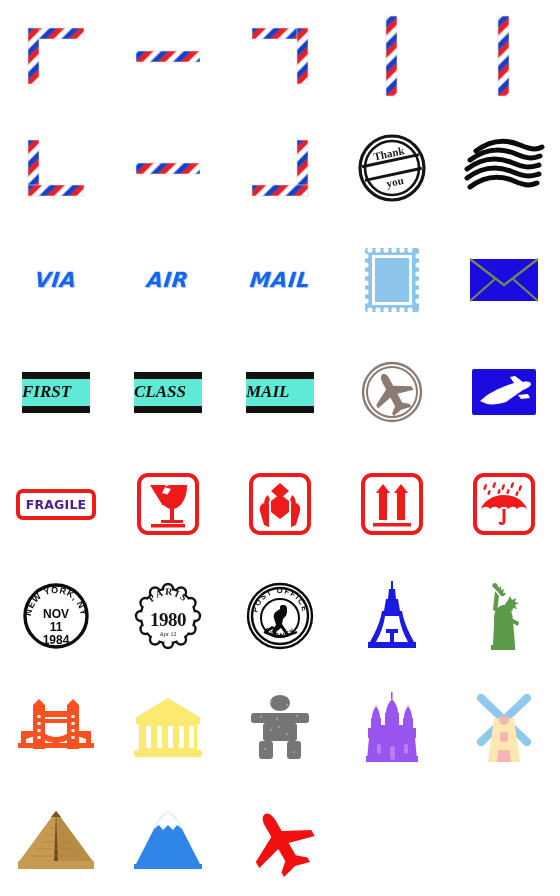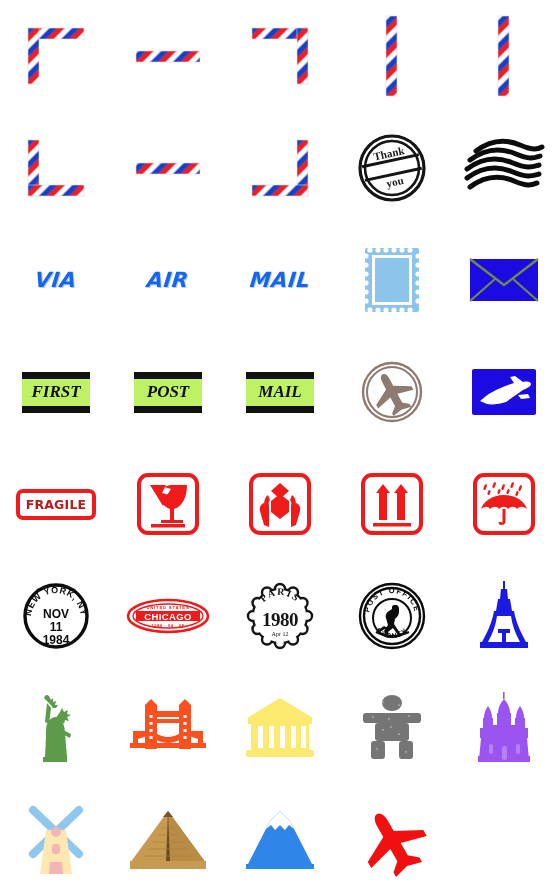--- a/index.html
+++ b/index.html
@@ -47,22 +47,21 @@
     position: relative;
     width: 68px;
     background: #ffffff;
   }
   .fc-bar {
     height: 7px;
     background: #111111;
     width: 100%;
   }
   .fc-mid {
-    background: #bef264;
-    text-align: center;
+    background: #5eead4;
     padding: 3px 0 4px 0;
   }
   .fc-text {
     font-family: "Liberation Serif", serif;
     font-weight: bold;
     font-style: italic;
     font-size: 17px;
     color: #0d0d0d;
     letter-spacing: 0px;
     white-space: nowrap;
@@ -70,21 +69,21 @@
   .fragile-box {
     border: 4px solid #ef1b1b;
     border-radius: 7px;
     background: #ffffff;
     padding: 2px 6px 3px 6px;
   }
   .fragile-text {
     font-family: "DejaVu Sans", sans-serif;
     font-weight: bold;
     font-size: 12.5px;
-    color: #b91c1c;
+    color: #4c1d95;
     letter-spacing: 0.2px;
     white-space: nowrap;
   }
   .pm-txt {
     font-family: "Liberation Serif", serif;
     fill: #1b1b1b;
   }
 </style>
 </head>
 <body>
@@ -252,21 +251,21 @@
       <div class="fc-mid">
         <span class="fc-text">FIRST</span>
       </div>
       <div class="fc-bar"></div>
     </div>
   </div>
   <div class="cell">
     <div class="fc-block">
       <div class="fc-bar"></div>
       <div class="fc-mid">
-        <span class="fc-text">POST</span>
+        <span class="fc-text">CLASS</span>
       </div>
       <div class="fc-bar"></div>
     </div>
   </div>
   <div class="cell">
     <div class="fc-block">
       <div class="fc-bar"></div>
       <div class="fc-mid">
         <span class="fc-text">MAIL</span>
       </div>
@@ -365,30 +364,20 @@
       <circle cx="34" cy="34" r="31" fill="#ffffff" stroke="#0b0b0b" stroke-width="3.4"></circle>
       <text font-family="Liberation Sans, sans-serif" font-size="9" font-weight="bold" fill="#0b0b0b" letter-spacing="0.6">
         <textPath href="#nyArc" startOffset="50%" text-anchor="middle">NEW YORK, NY</textPath>
       </text>
       <text x="34" y="36" font-family="Liberation Sans, sans-serif" font-size="12" font-weight="bold" text-anchor="middle" fill="#0b0b0b">NOV</text>
       <text x="34" y="49" font-family="Liberation Sans, sans-serif" font-size="12" font-weight="bold" text-anchor="middle" fill="#0b0b0b">11</text>
       <text x="34" y="62" font-family="Liberation Sans, sans-serif" font-size="12" font-weight="bold" text-anchor="middle" fill="#0b0b0b">1984</text>
     </svg>
   </div>
 
-  <div class="cell">
-    <svg width="84" height="48" viewBox="0 0 84 48">
-      <ellipse cx="42" cy="24" rx="40" ry="16" fill="#ffffff" stroke="#ef1b1b" stroke-width="2.6"></ellipse>
-      <ellipse cx="42" cy="24" rx="35" ry="12" fill="#ffffff" stroke="#ef1b1b" stroke-width="1.4"></ellipse>
-      <text x="42" y="17" font-family="Liberation Sans, sans-serif" font-size="4.2" font-weight="bold" text-anchor="middle" fill="#ef1b1b" letter-spacing="0.8">UNITED STATES</text>
-      <rect x="10" y="19" width="64" height="10" fill="#ef1b1b"></rect>
-      <text x="42" y="27.5" font-family="Liberation Sans, sans-serif" font-size="9.5" font-weight="bold" text-anchor="middle" fill="#ffffff" letter-spacing="0.4">CHICAGO</text>
-      <text x="42" y="35" font-family="Liberation Sans, sans-serif" font-size="4" font-weight="bold" text-anchor="middle" fill="#ef1b1b" letter-spacing="0.6">1984 · 04 · 08</text>
-    </svg>
-  </div>
 
   <div class="cell">
     <svg width="68" height="68" viewBox="0 0 68 68">
       <defs>
         <path id="prArc" d="M 13 34 A 21 21 0 0 1 55 34"></path>
         <clipPath id="scallop">
             <circle cx="34" cy="34" r="31"></circle>
           </clipPath>
       </defs>
       <g>

